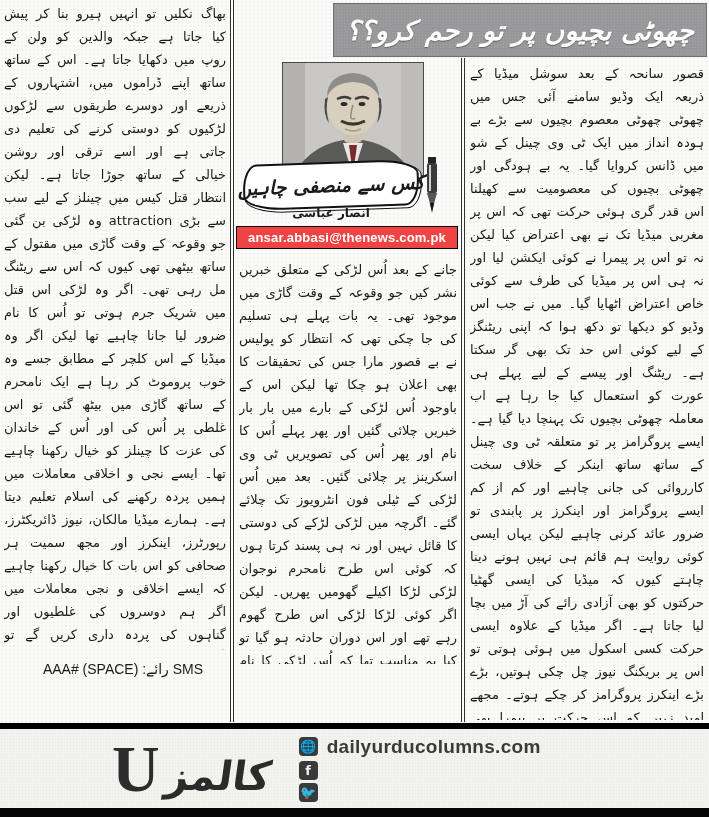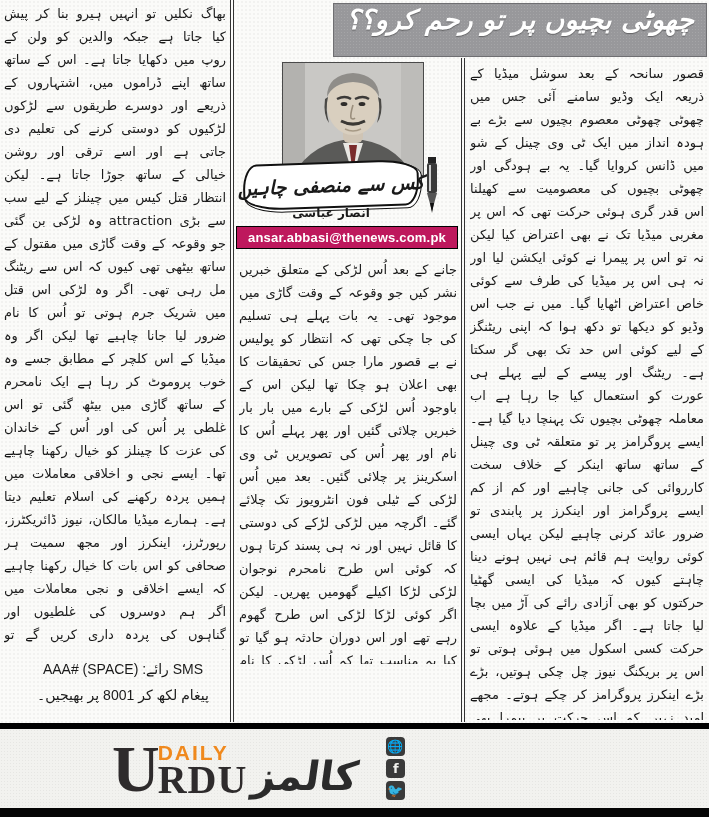--- a/index.html
+++ b/index.html
@@ -14,21 +14,21 @@
     background-size:4px 4px;
   }
 
   
   .banner {
     position:absolute; left:333px; top:3px; width:374px; height:54px;
     background:#98989b;
     background-image:radial-gradient(rgba(255,255,255,0.12) 1px, transparent 1px);
     background-size:3px 3px;
     border:1px solid #6f6f72;
-    display:flex; align-items:flex-start; justify-content:center;
+    display:flex; align-items:center; justify-content:center;
     direction:rtl;
   }
   .banner .title {
     color:#ffffff; font-size:27px; font-weight:bold;
     font-style:italic; letter-spacing:1px;
     text-shadow:0 1px 1px rgba(0,0,0,0.35);
     white-space:nowrap;
   }
 
   
@@ -66,21 +66,21 @@
   .ribbon .ribbon-text {
     font-size:19px; font-weight:bold; font-style:italic; white-space:nowrap;
   }
   .pen { position:absolute; left:421px; top:155px; width:22px; height:62px; }
   .byline {
     position:absolute; left:243px; top:206px; width:176px;
     text-align:center; direction:rtl; font-size:12px; font-weight:bold;
   }
   .email-bar {
     position:absolute; left:236px; top:226px; width:222px; height:23px;
-    background:#be185d; color:#ffffff;
+    background:#ef4444; color:#ffffff;
     display:flex; align-items:center; justify-content:center;
     font-family:"Liberation Sans", sans-serif;
     font-size:13px; font-weight:bold; letter-spacing:0.2px;
     border:1px solid #000;
   }
 
   
   .sms-note {
     position:absolute; left:12px; top:656px; width:222px; height:60px;
     direction:rtl; text-align:center; font-size:14px; line-height:26px;
@@ -187,36 +187,32 @@
 <div class="byline">انصار عباسی</div>
 
 <div class="email-bar">ansar.abbasi@thenews.com.pk</div>
 
 <div class="acol col-right">قصور سانحہ کے بعد سوشل میڈیا کے ذریعہ ایک وڈیو سامنے آئی جس میں چھوٹی چھوٹی معصوم بچیوں سے بڑے بے ہودہ انداز میں ایک ٹی وی چینل کے شو میں ڈانس کروایا گیا۔ یہ بے ہودگی اور چھوٹی بچیوں کی معصومیت سے کھیلنا اس قدر گری ہوئی حرکت تھی کہ اس پر مغربی میڈیا تک نے بھی اعتراض کیا لیکن نہ تو اس پر پیمرا نے کوئی ایکشن لیا اور نہ ہی اس پر میڈیا کی طرف سے کوئی خاص اعتراض اٹھایا گیا۔ میں نے جب اس وڈیو کو دیکھا تو دکھ ہوا کہ اپنی ریٹنگز کے لیے کوئی اس حد تک بھی گر سکتا ہے۔ ریٹنگ اور پیسے کے لیے پہلے ہی عورت کو استعمال کیا جا رہا ہے اب معاملہ چھوٹی بچیوں تک پہنچا دیا گیا ہے۔ ایسے پروگرامز پر تو متعلقہ ٹی وی چینل کے ساتھ ساتھ اینکر کے خلاف سخت کارروائی کی جانی چاہیے اور کم از کم ایسے پروگرامز اور اینکرز پر پابندی تو ضرور عائد کرنی چاہیے لیکن یہاں ایسی کوئی روایت ہم قائم ہی نہیں ہونے دینا چاہتے کیوں کہ میڈیا کی ایسی گھٹیا حرکتوں کو بھی آزادی رائے کی آڑ میں بچا لیا جاتا ہے۔ اگر میڈیا کے علاوہ ایسی حرکت کسی اسکول میں ہوئی ہوتی تو اس پر بریکنگ نیوز چل چکی ہوتیں، بڑے بڑے اینکرز پروگرامز کر چکے ہوتے۔ مجھے امید نہیں کہ اس حرکت پر پیمرا بھی کوئی ایکشن لے گا۔ ویسے مجھے تو اس بات پر بھی سخت اعتراض ہے کہ ٹی وی چینلز نے کس طرح کراچی میں انتظار نامی نوجوان کے پولیس کے ہاتھوں مارے</div>
 <div class="acol col-middle">جانے کے بعد اُس لڑکی کے متعلق خبریں نشر کیں جو وقوعہ کے وقت گاڑی میں موجود تھی۔ یہ بات پہلے ہی تسلیم کی جا چکی تھی کہ انتظار کو پولیس نے بے قصور مارا جس کی تحقیقات کا بھی اعلان ہو چکا تھا لیکن اس کے باوجود اُس لڑکی کے بارے میں بار بار خبریں چلائی گئیں اور پھر پہلے اُس کا نام اور پھر اُس کی تصویریں ٹی وی اسکرینز پر چلائی گئیں۔ بعد میں اُس لڑکی کے ٹیلی فون انٹرویوز تک چلائے گئے۔ اگرچہ میں لڑکی لڑکے کی دوستی کا قائل نہیں اور نہ ہی پسند کرتا ہوں کہ کوئی اس طرح نامحرم نوجوان لڑکی لڑکا اکیلے گھومیں پھریں۔ لیکن اگر کوئی لڑکا لڑکی اس طرح گھوم رہے تھے اور اس دوران حادثہ ہو گیا تو کیا یہ مناسب تھا کہ اُس لڑکی کا نام لے کے اس مسئلہ کو بلاوجہ اسکینڈیلائز کیا جائے جبکہ یہ سب کو معلوم تھا کہ قتل پولیس نے کیا نہ کہ لڑکی نے۔ کاش ٹی وی چینلز ایسے نازک معاملات میں دوسروں کی عزت کا خیال رکھیں۔ ویسے عمومی طور پر تو ہمارے چینلز کا رواج ہے کہ اگر کوئی لڑکی لڑکا گھر سے</div>
 <div class="acol col-left">بھاگ نکلیں تو انہیں ہیرو بنا کر پیش کیا جاتا ہے جبکہ والدین کو ولن کے روپ میں دکھایا جاتا ہے۔ اس کے ساتھ ساتھ اپنے ڈراموں میں، اشتہاروں کے ذریعے اور دوسرے طریقوں سے لڑکوں لڑکیوں کو دوستی کرنے کی تعلیم دی جاتی ہے اور اسے ترقی اور روشن خیالی کے ساتھ جوڑا جاتا ہے۔ لیکن انتظار قتل کیس میں چینلز کے لیے سب سے بڑی attraction وہ لڑکی بن گئی جو وقوعہ کے وقت گاڑی میں مقتول کے ساتھ بیٹھی تھی کیوں کہ اس سے ریٹنگ مل رہی تھی۔ اگر وہ لڑکی اس قتل میں شریک جرم ہوتی تو اُس کا نام ضرور لیا جانا چاہیے تھا لیکن اگر وہ میڈیا کے اس کلچر کے مطابق جسے وہ خوب پروموٹ کر رہا ہے ایک نامحرم کے ساتھ گاڑی میں بیٹھ گئی تو اس غلطی پر اُس کی اور اُس کے خاندان کی عزت کا چینلز کو خیال رکھنا چاہیے تھا۔ ایسے نجی و اخلاقی معاملات میں ہمیں پردہ رکھنے کی اسلام تعلیم دیتا ہے۔ ہمارے میڈیا مالکان، نیوز ڈائریکٹرز، رپورٹرز، اینکرز اور مجھ سمیت ہر صحافی کو اس بات کا خیال رکھنا چاہیے کہ ایسے اخلاقی و نجی معاملات میں اگر ہم دوسروں کی غلطیوں اور گناہوں کی پردہ داری کریں گے تو آخرت میں ہمارے گناہوں پر بھی پردہ پڑا رہے گا۔ میڈیا ایسے معاملات کو اچھالنے کی بجائے اپنی روش بدلے اور مغربی ثقافت کی بجائے اسلامی تعلیمات کے مطابق معاشرہ میں ماحول فراہم کرنے میں مدد دے جس کے مجھے کوئی آثار نہیں نظر آتے۔</div>
 
 <div class="sms-note">
   <div>SMS رائے: ‎AAA#‎ (SPACE)</div>
-  <div>پیغام لکھ کر 8001 پر بھیجیں۔</div>
 </div>
 
 <div class="footer-top-rule"></div>
 <div class="footer">
   <div class="logo">
     <span class="u-cap">U</span>
-    <span class="stack">
-      <span class="daily">DAILY</span>
-      <span class="rdu">RDU</span>
-    </span>
     <span class="urdu-callig">کالمز</span>
   </div>
   <div class="social">
     <div class="social-row">
       <span class="sicon">🌐</span>
+      <span class="slabel">dailyurducolumns.com</span>
     </div>
     <div class="social-row">
       <span class="sicon">f</span>
     </div>
     <div class="social-row">
       <span class="sicon">🐦</span>
     </div>
   </div>
 </div>
 <div class="footer-bottom-rule"></div>

